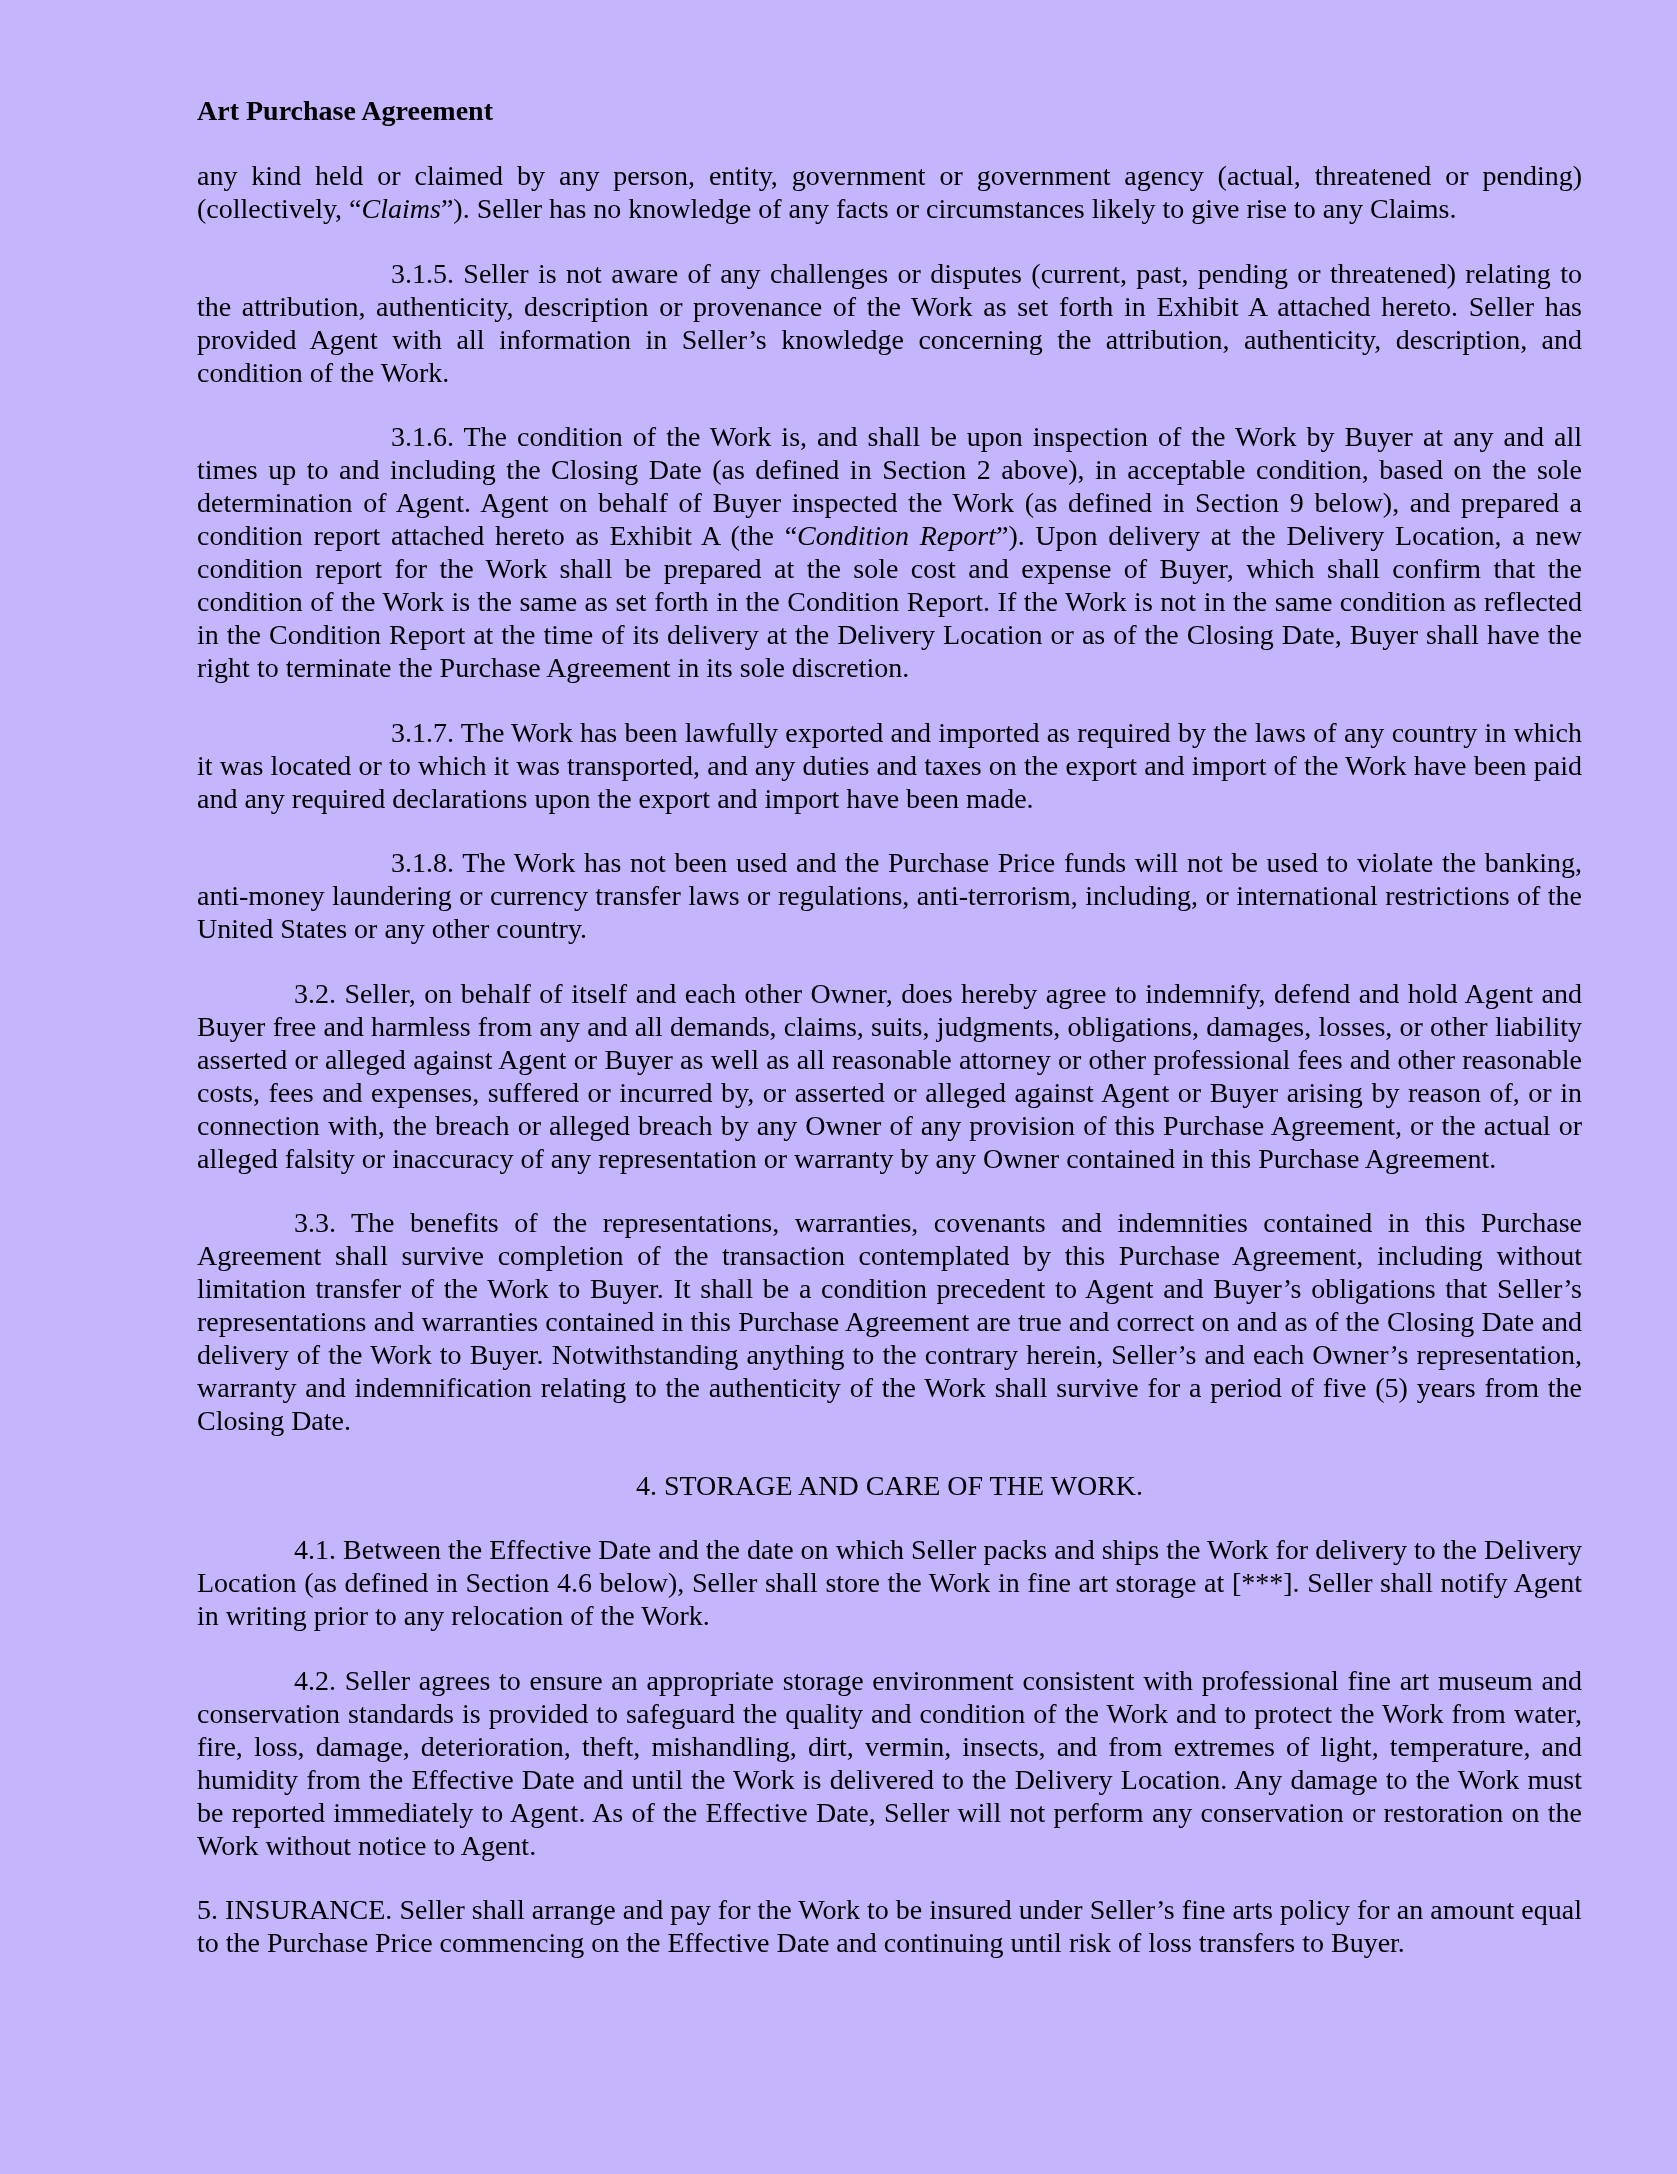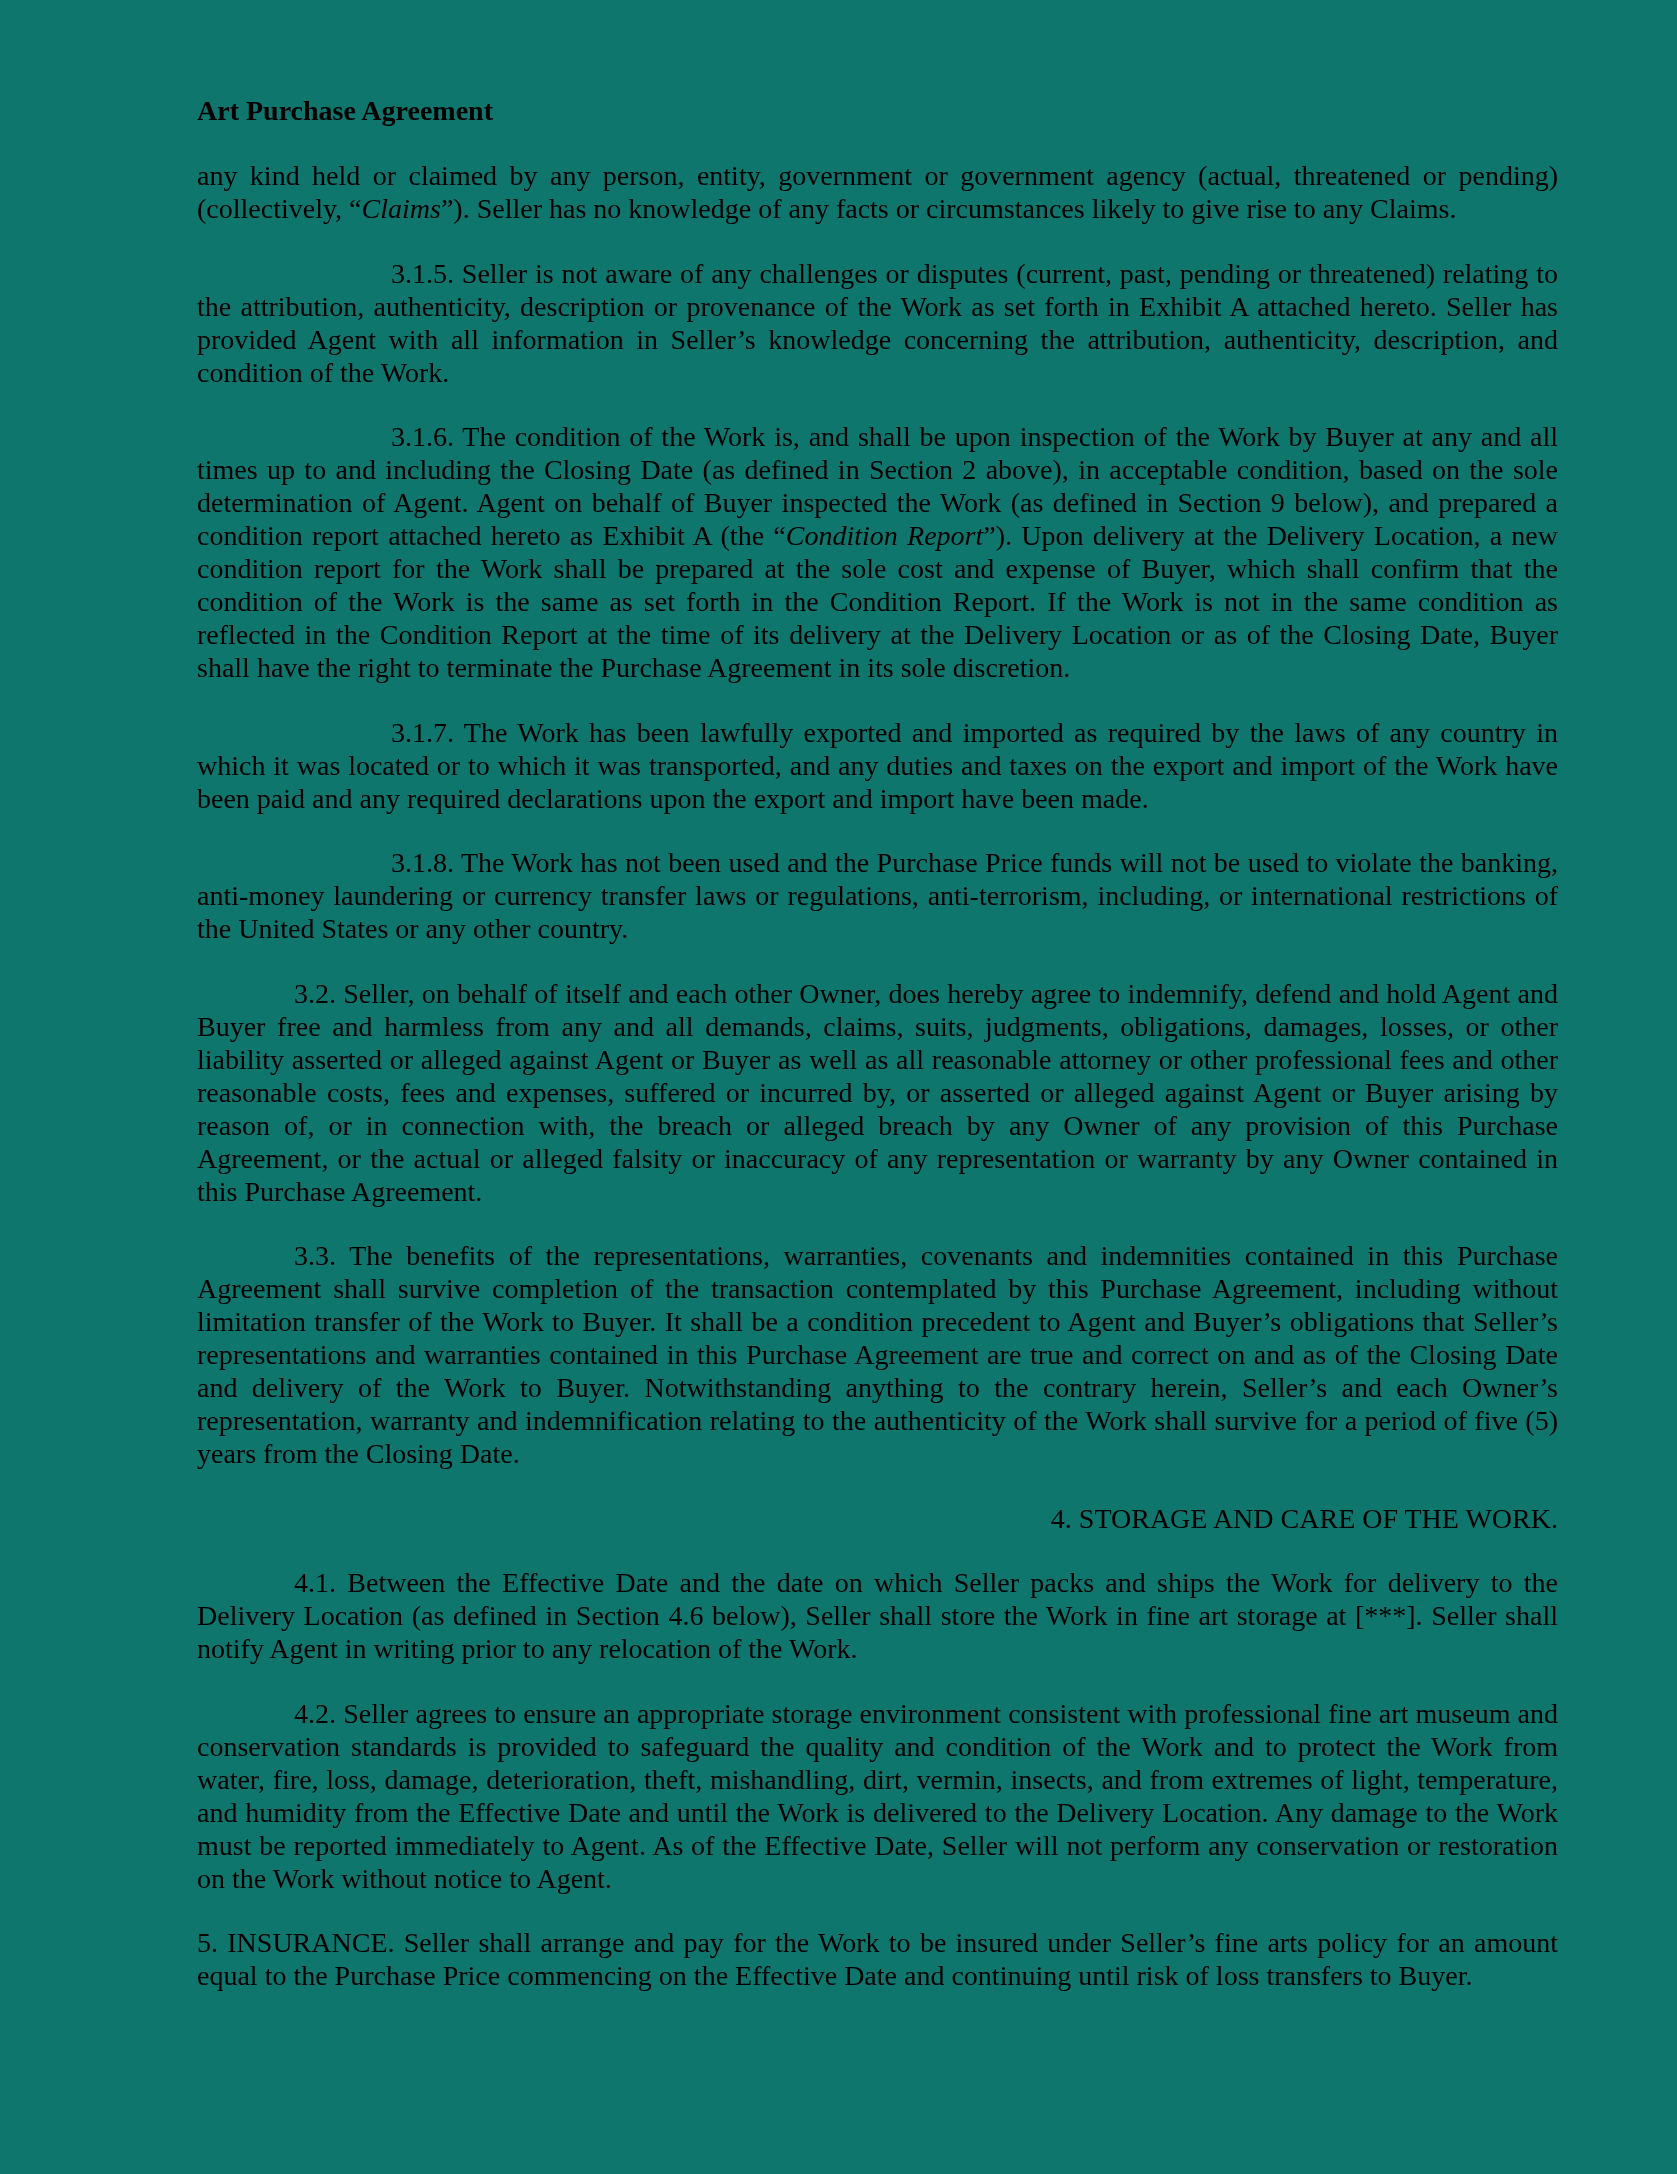--- a/index.html
+++ b/index.html
@@ -5,41 +5,41 @@
   html, body {
     margin: 0;
     padding: 0;
     background: #ffffff;
   }
   .page {
     position: relative;
     width: 1678px;
     height: 2175px;
     box-sizing: border-box;
-    background: #0f766e;
+    background: #c4b5fd;
     color: #000000;
     font-family: "Liberation Serif", serif;
     font-size: 28px;
     line-height: 33px;
-    padding: 94px 120px 54px 197px;
+    padding: 94px 96px 54px 197px;
     overflow: hidden;
   }
   .page-header {
     font-weight: bold;
     margin-bottom: 32px;
   }
   .page-header .hline {
     text-align: left;
   }
   .doc p {
     margin: 0 0 31.5px 0;
     text-align: justify;
   }
   .doc p.heading {
-    text-align: right;
+    text-align: center;
   }
   .indent-deep { text-indent: 194px; }
   .indent-half { text-indent: 97px; }
   .bi { font-weight: normal; font-style: italic; }
   .u  { }
 </style>
 </head>
 <body>
 
 <div class="page">

